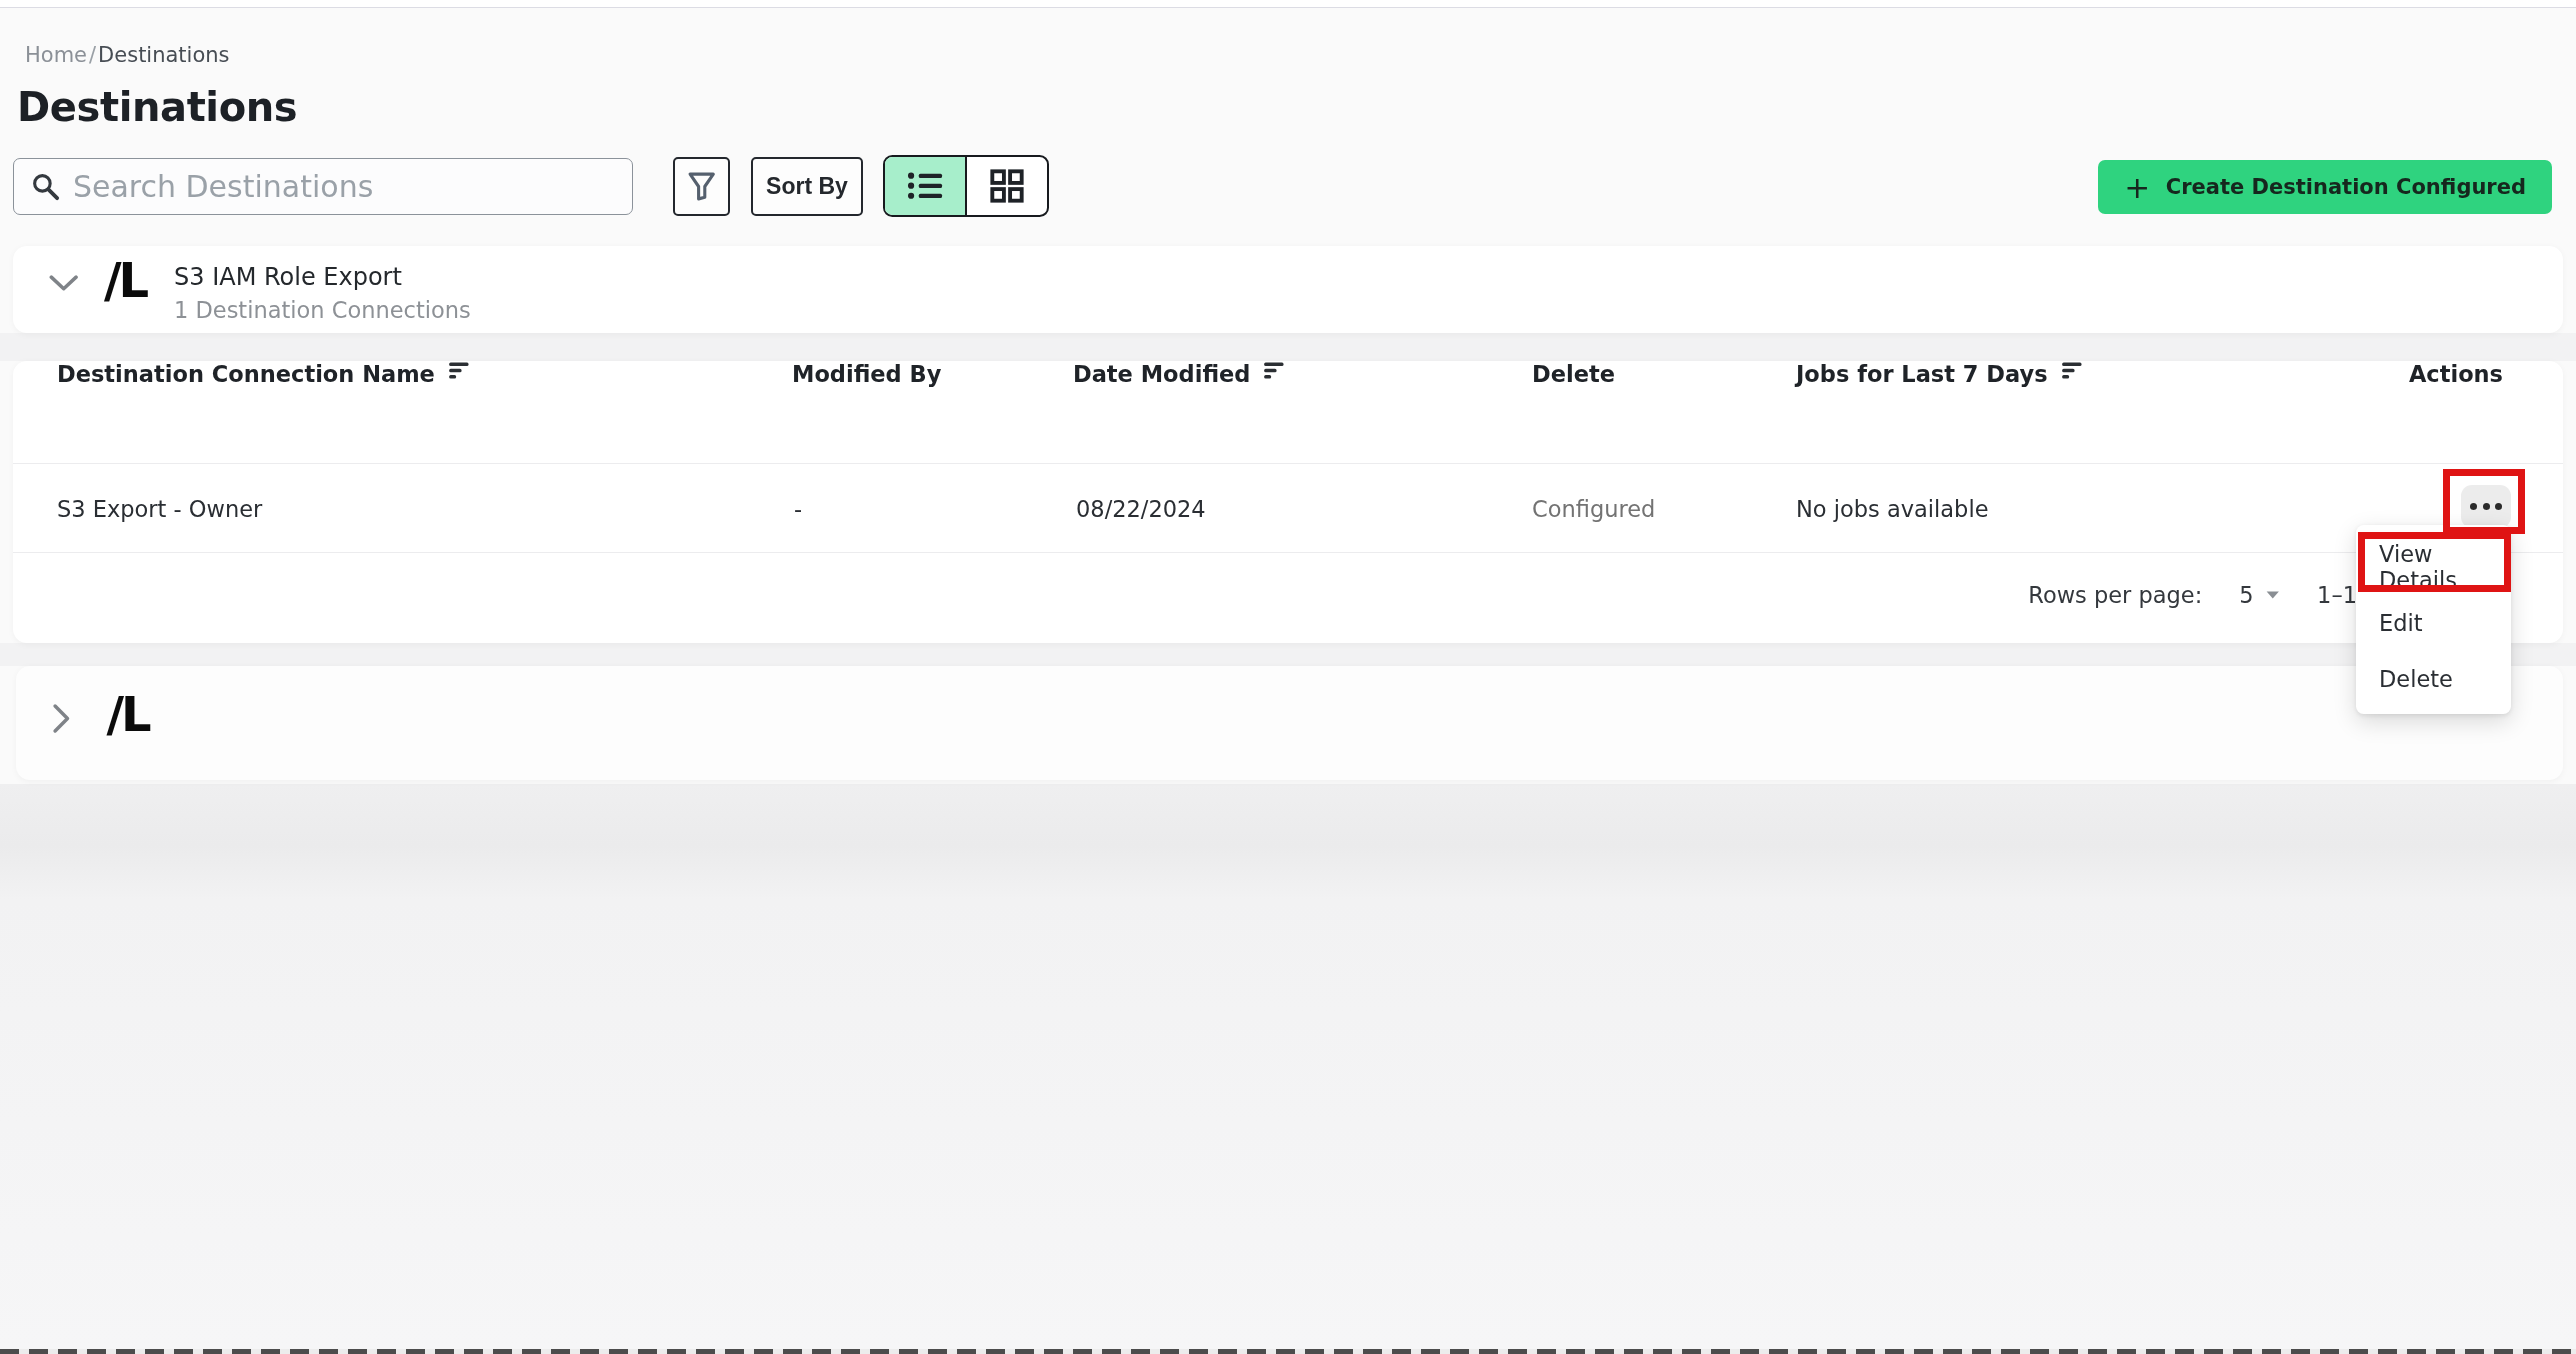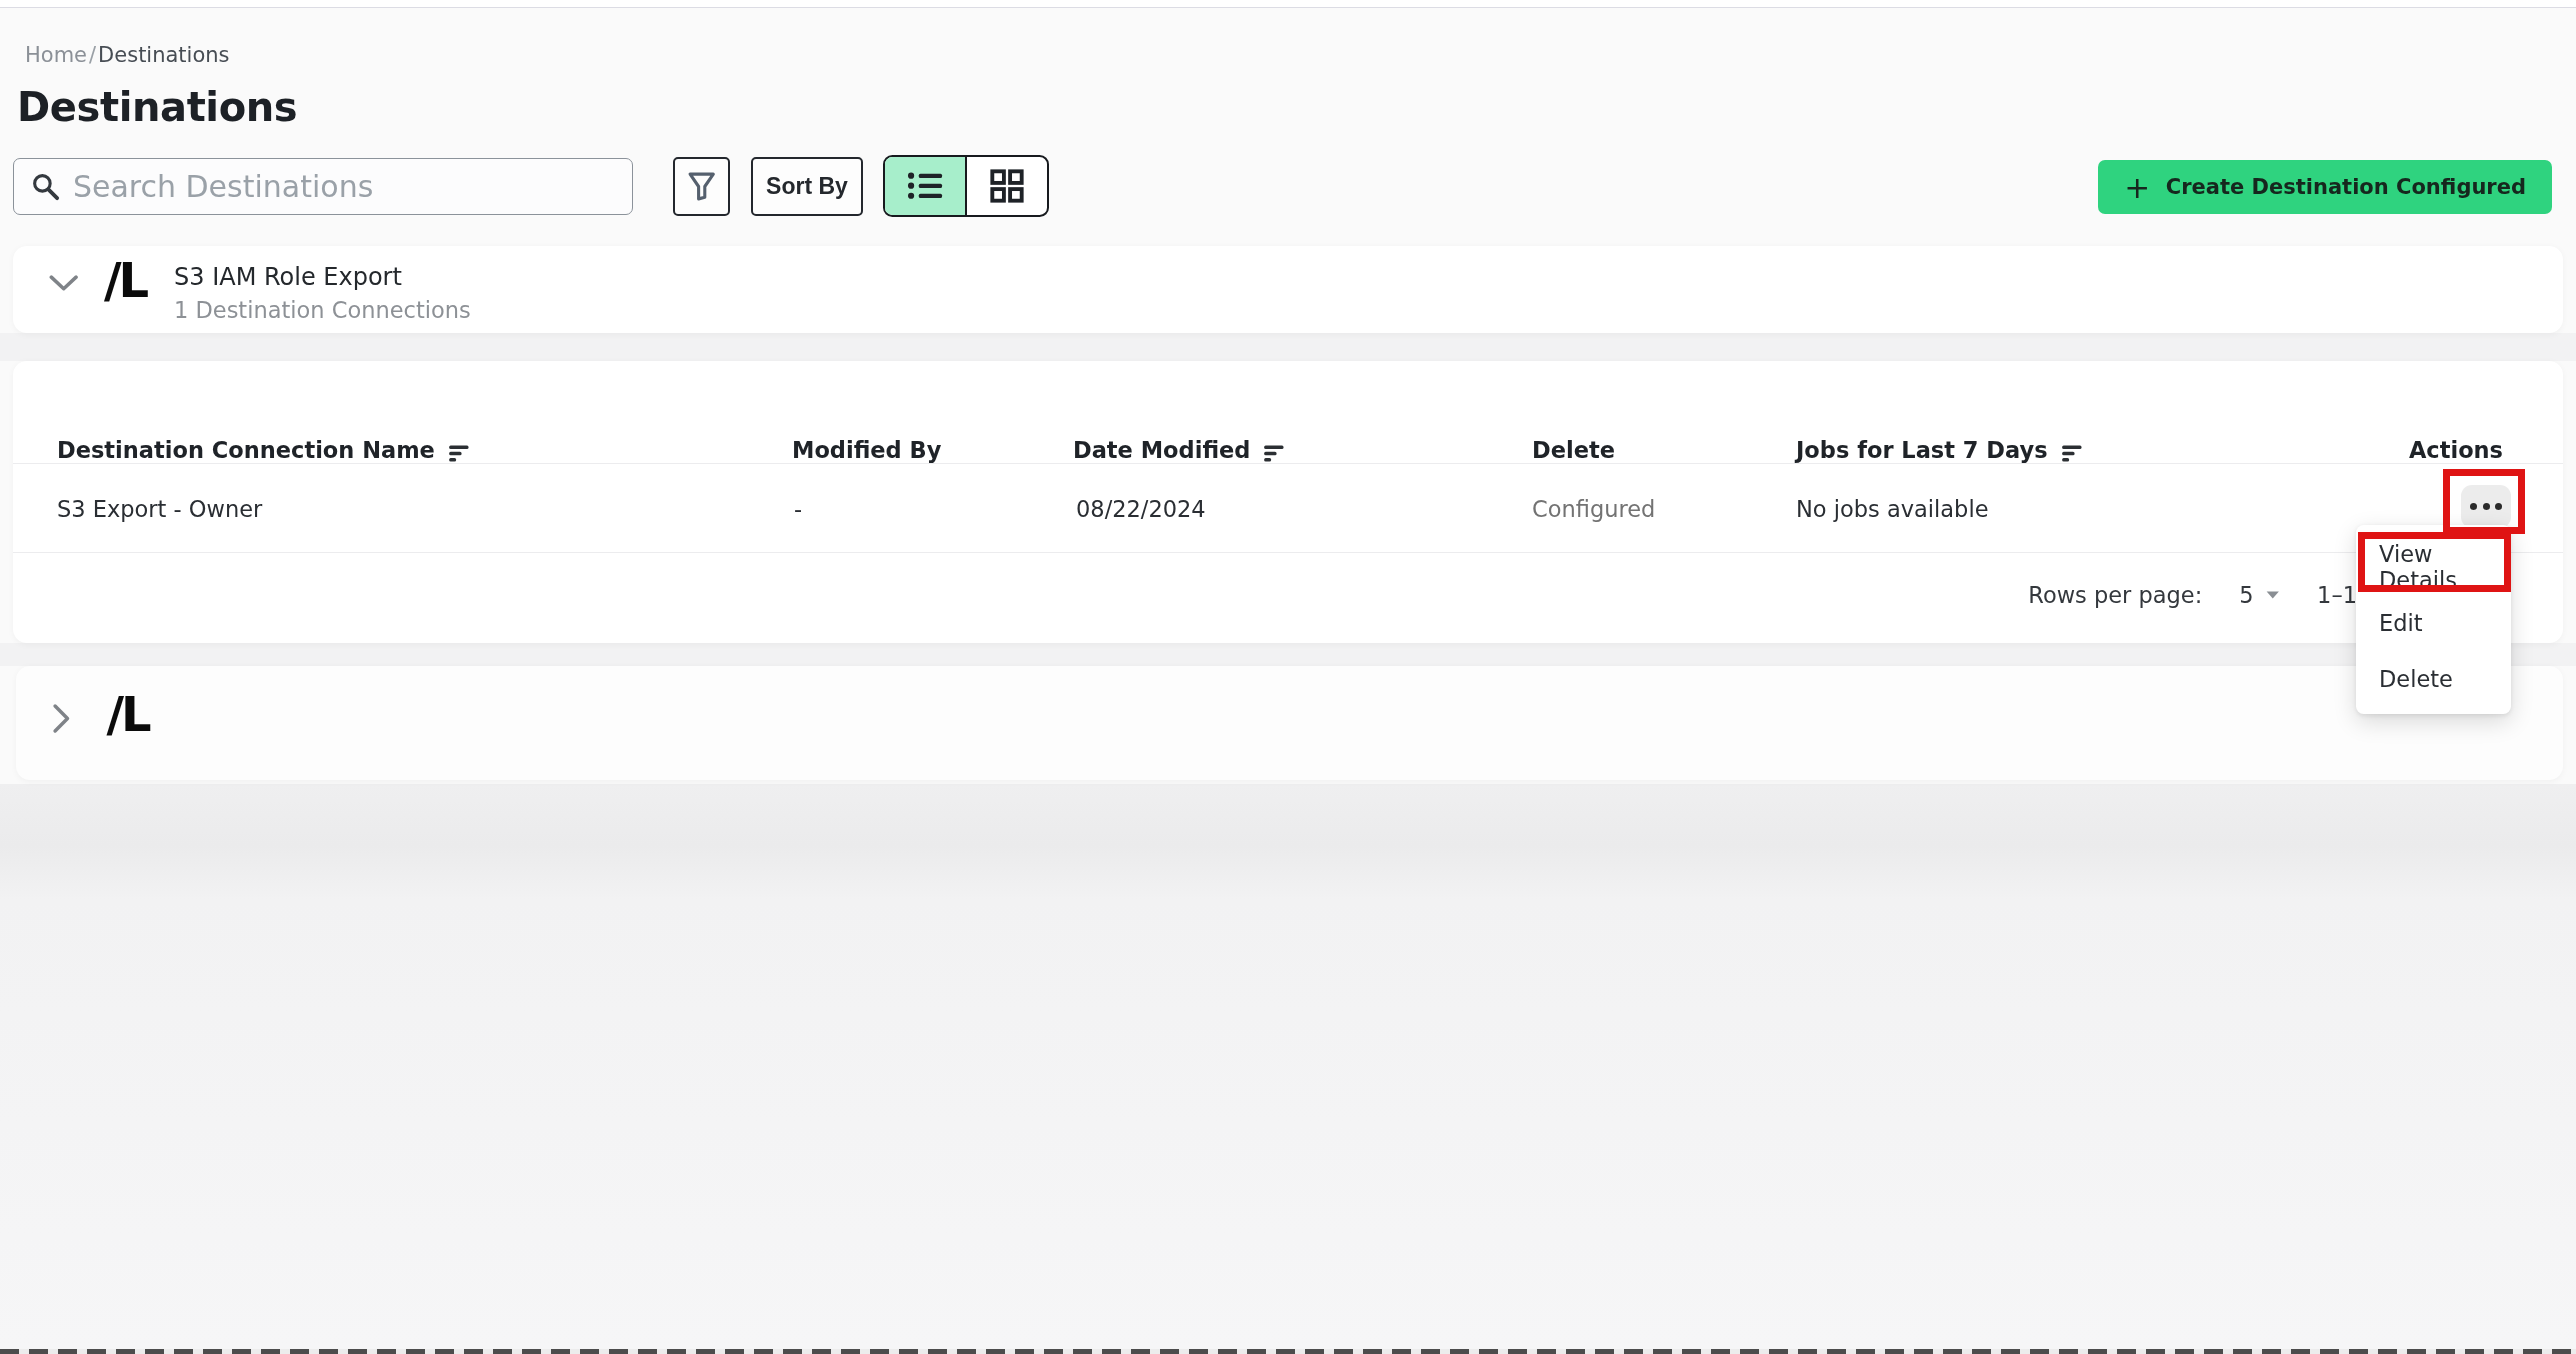--- a/index.html
+++ b/index.html
@@ -50,21 +50,21 @@
   .card-table { left:13px; top:361px; width:2550px; height:282px; }
   .card-gcs { left:15.5px; top:666px; width:2547px; height:114px; background:#fdfdfd; }
 
   .acc-chevron { position:absolute; left:36px; top:28px; }
   .acc-logo { position:absolute; left:91px; top:6.2px; font-size:48px; font-weight:800; letter-spacing:-3.1px; color:#0b0b0b; font-style:normal; }
   .acc-text { position:absolute; left:161px; top:17px; }
   .acc-title { font-size:24px; color:#24282c; }
   .acc-sub { font-size:22.5px; color:#8d9196; margin-top:6.2px; }
 
   
-  .thead-cell { position:absolute; top:0; height:102px; display:flex; align-items:flex-end; gap:14px; font-size:22.5px; font-weight:700; color:#1f2328; }
+  .thead-cell { position:absolute; top:0; height:102px; display:flex; align-items:flex-start; gap:14px; font-size:22.5px; font-weight:700; color:#1f2328; }
   .trow { position:absolute; top:102px; left:0; right:0; height:90px; border-top:1.5px solid #ececee; border-bottom:1.5px solid #ececee; }
   .tcell { position:absolute; top:0; height:90px; display:flex; align-items:center; font-size:22.5px; color:#2a2e33; }
   .status-ok { color:#737373; }
 
   .ellipsis-btn { position:absolute; top:21px; right:52px; width:50px; height:43px; background:#ececec; border:none; border-radius:11px; display:flex; align-items:center; justify-content:center; gap:5.4px; cursor:pointer; }
   .dot { width:7px; height:7px; border-radius:50%; background:#2b2b2b; }
 
   .pagination { position:absolute; top:191px; right:206px; height:85px; display:flex; align-items:center; gap:37px; font-size:22.5px; color:#34383d; }
   .rpp-select { display:flex; align-items:center; gap:11px; cursor:pointer; }
 

